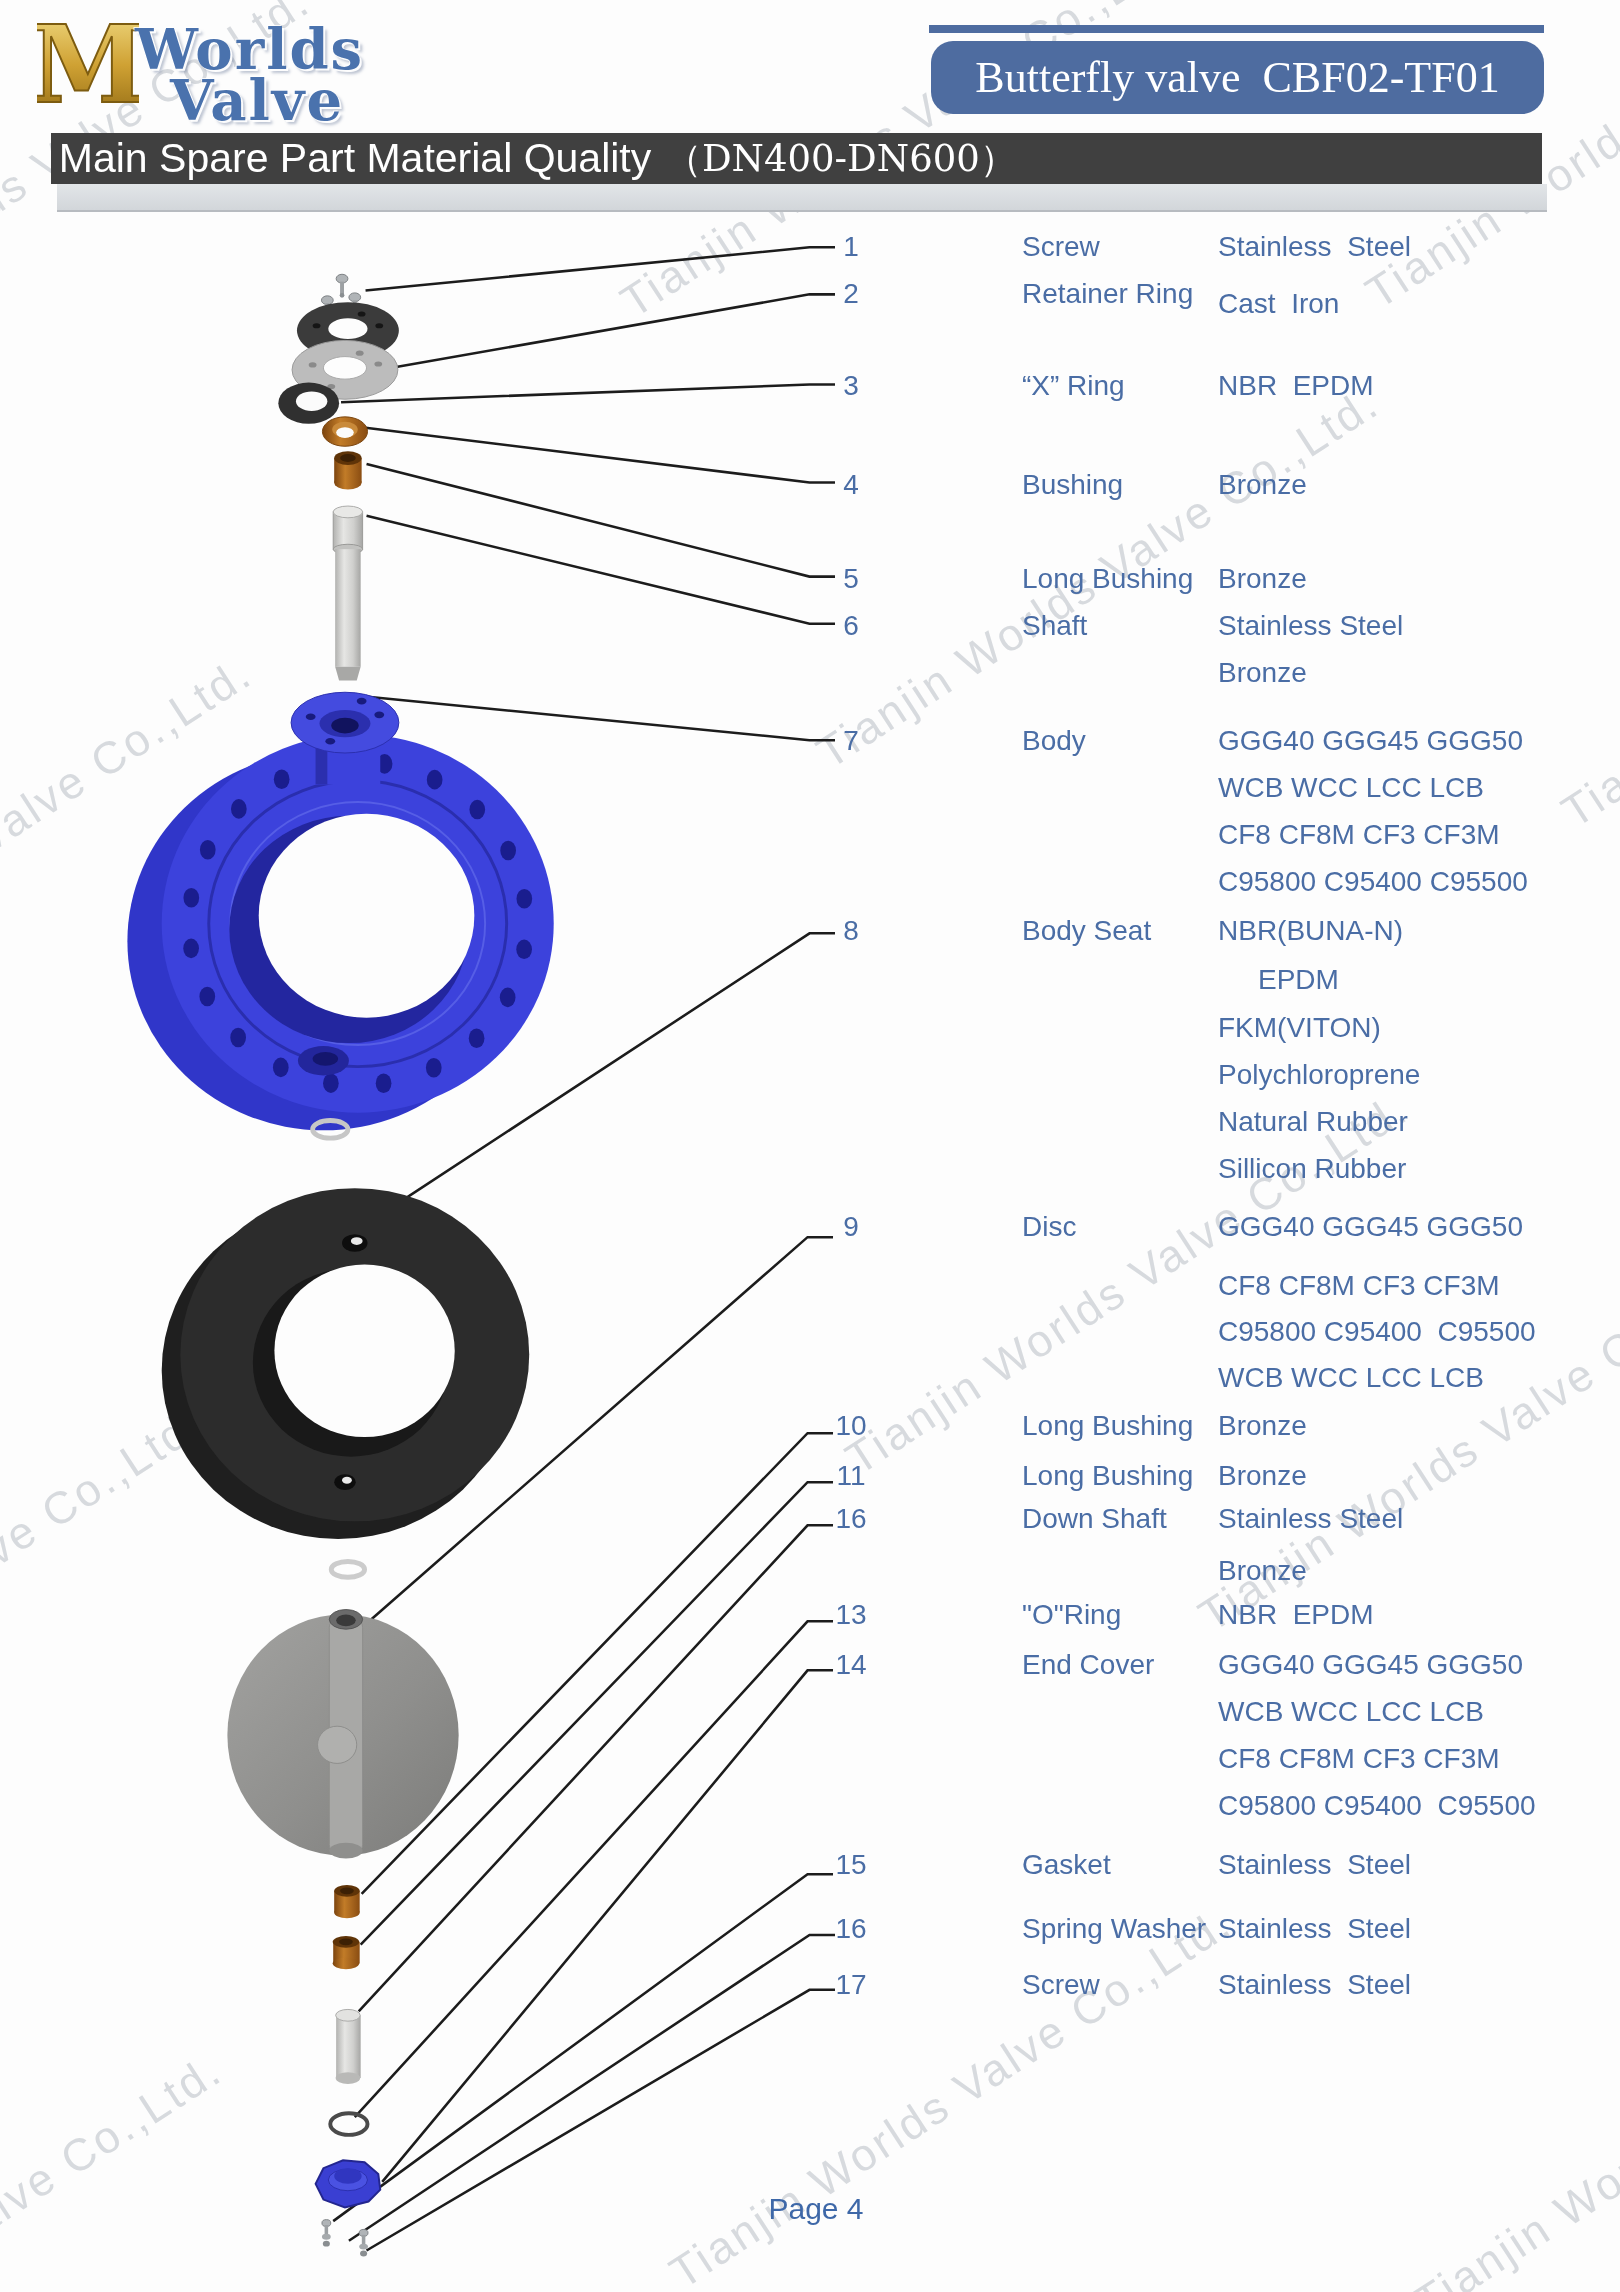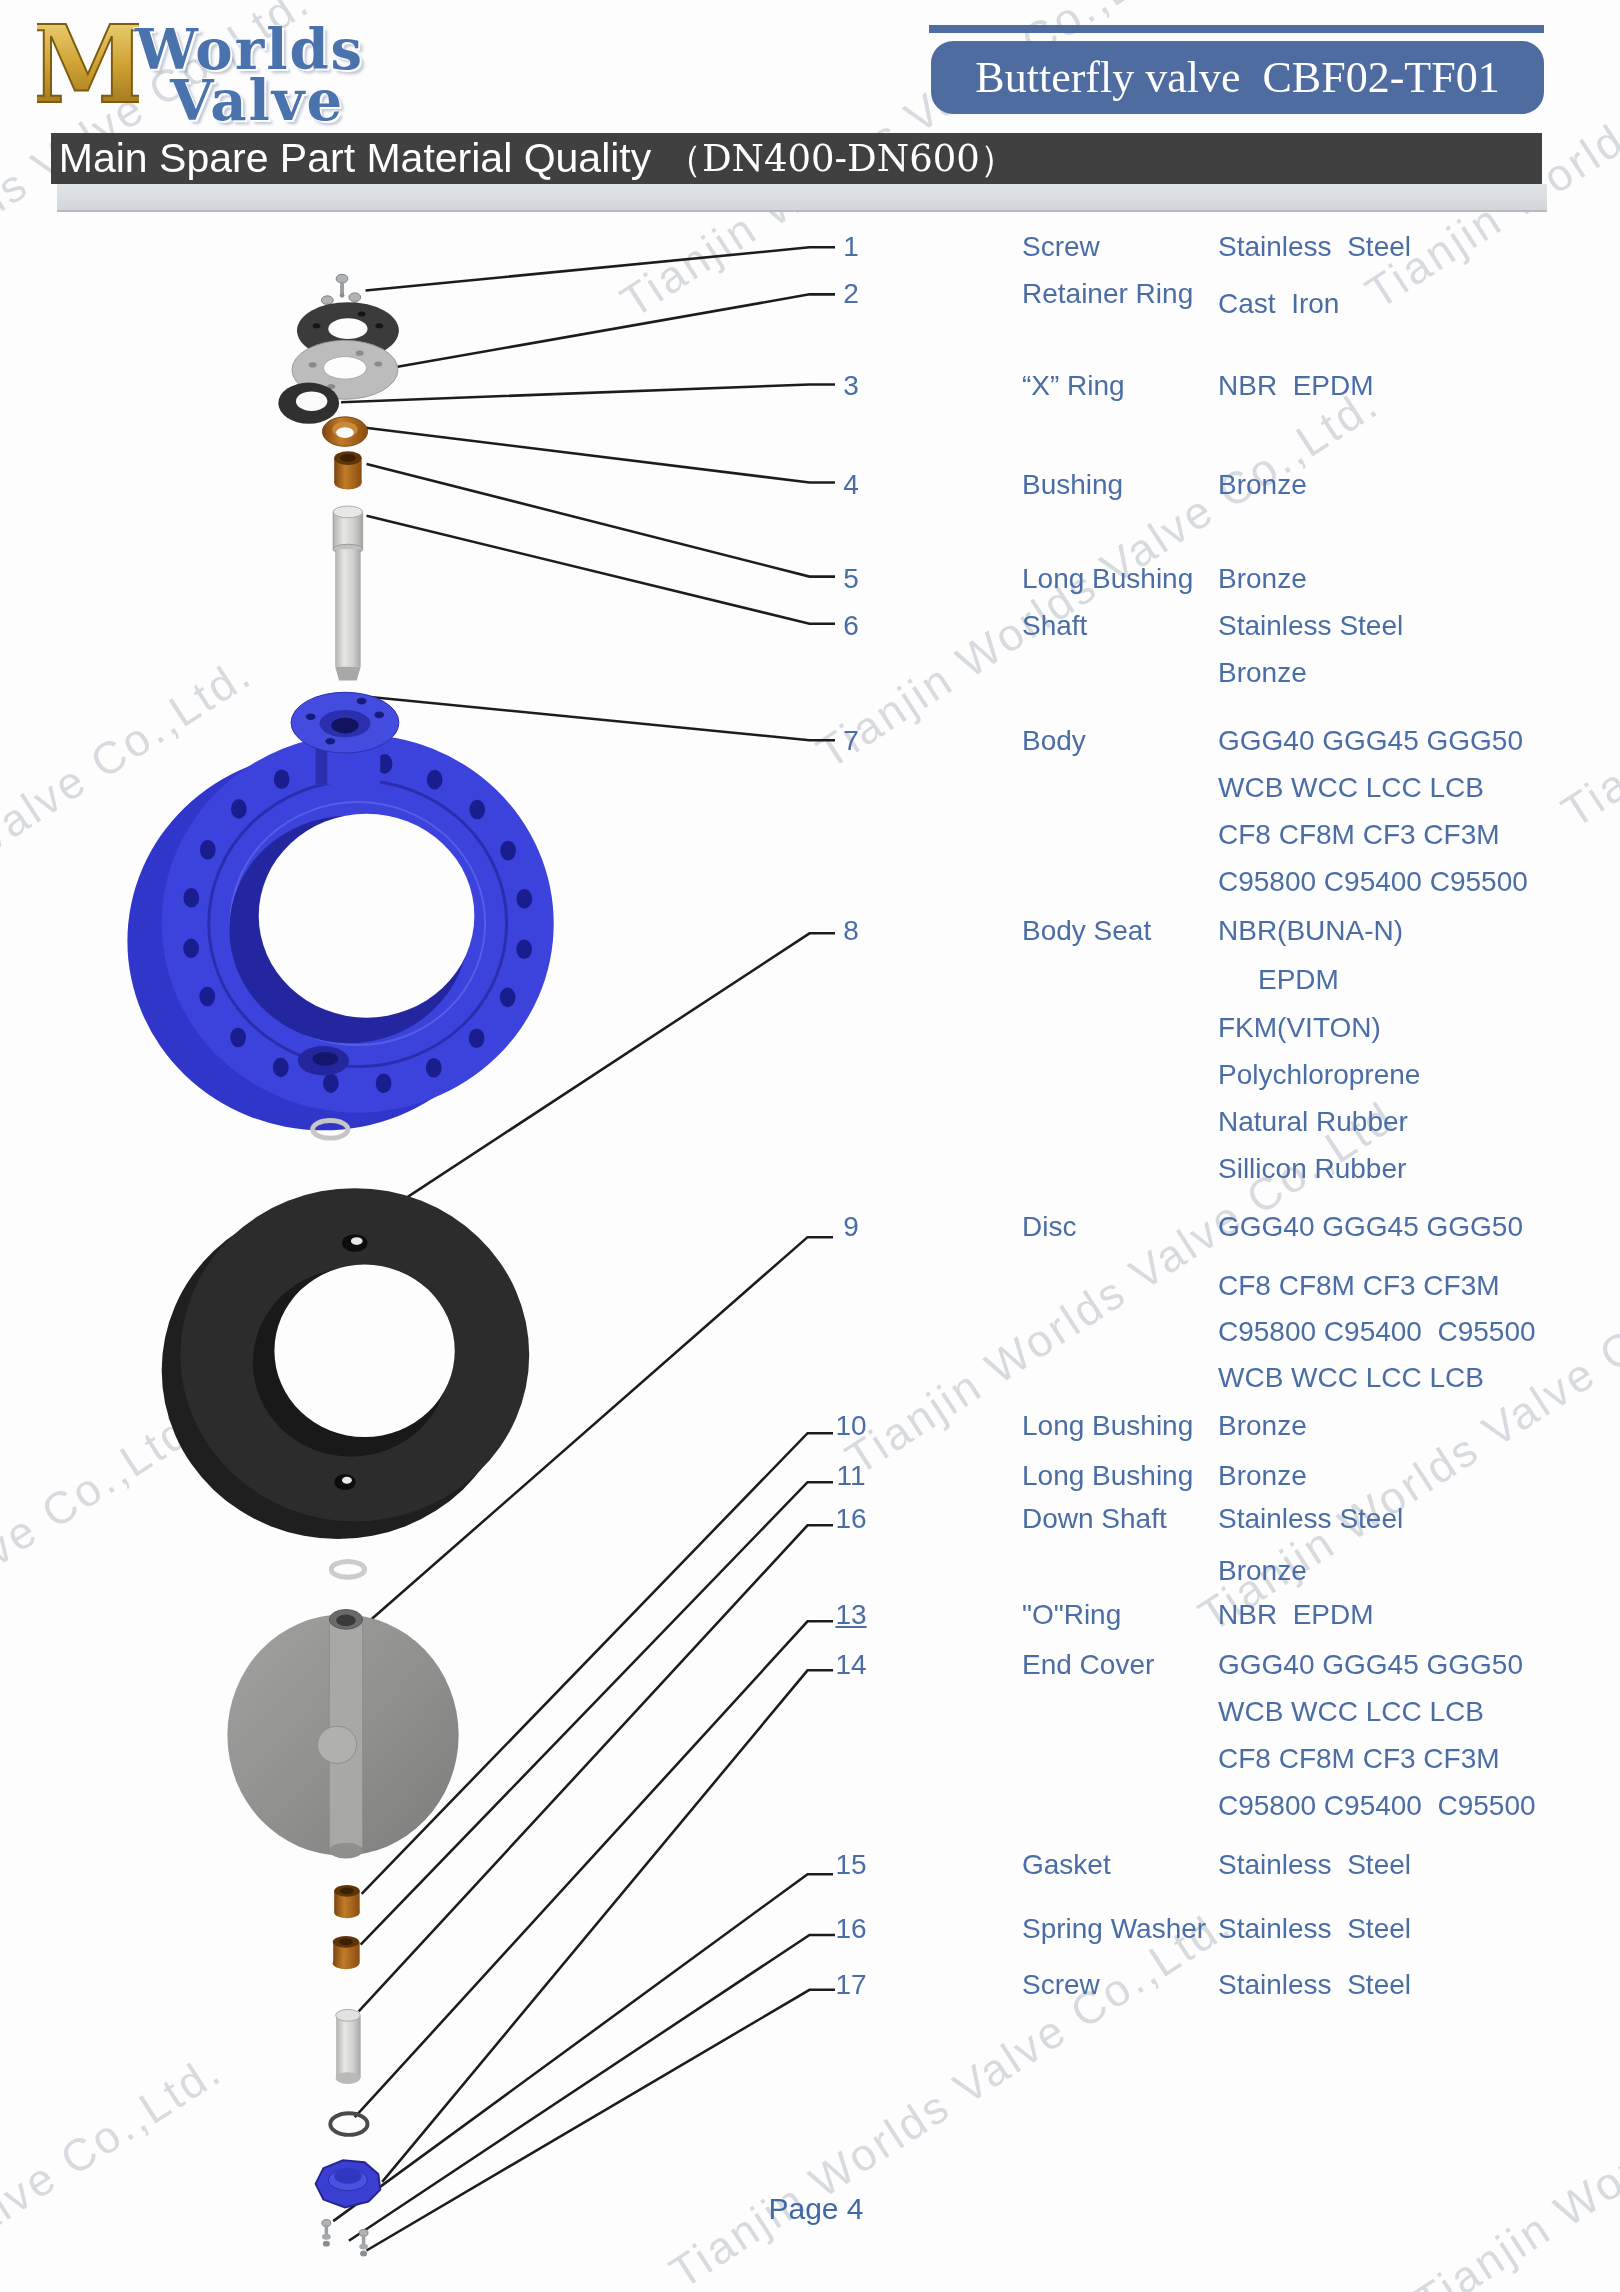--- a/index.html
+++ b/index.html
@@ -370,21 +370,21 @@
         <span class="pname" style="left: 1022px; top: 1459px;">Long Bushing</span>
         <span class="pmat" style="left: 1218px; top: 1459px;">Bronze</span>
       </div>
       <div>
         <span class="pnum" style="left: 851px; top: 1502px;">16</span>
         <span class="pname" style="left: 1022px; top: 1502px;">Down Shaft</span>
         <span class="pmat" style="left: 1218px; top: 1502px;">Stainless Steel</span>
         <span class="pmat" style="left: 1218px; top: 1554px;">Bronze</span>
       </div>
       <div>
-        <span class="pnum" style="left: 851px; top: 1598px; text-decoration: underline;">13</span>
+        <span class="pnum" style="left: 851px; top: 1598px;">13</span>
         <span class="pname" style="left: 1022px; top: 1598px;">"O"Ring</span>
         <span class="pmat" style="left: 1218px; top: 1598px;">NBR  EPDM</span>
       </div>
       <div>
         <span class="pnum" style="left: 851px; top: 1648px;">14</span>
         <span class="pname" style="left: 1022px; top: 1648px;">End Cover</span>
         <span class="pmat" style="left: 1218px; top: 1648px;">GGG40 GGG45 GGG50</span>
         <span class="pmat" style="left: 1218px; top: 1695px;">WCB WCC LCC LCB</span>
         <span class="pmat" style="left: 1218px; top: 1742px;">CF8 CF8M CF3 CF3M</span>
         <span class="pmat" style="left: 1218px; top: 1789px;">C95800 C95400  C95500</span>

